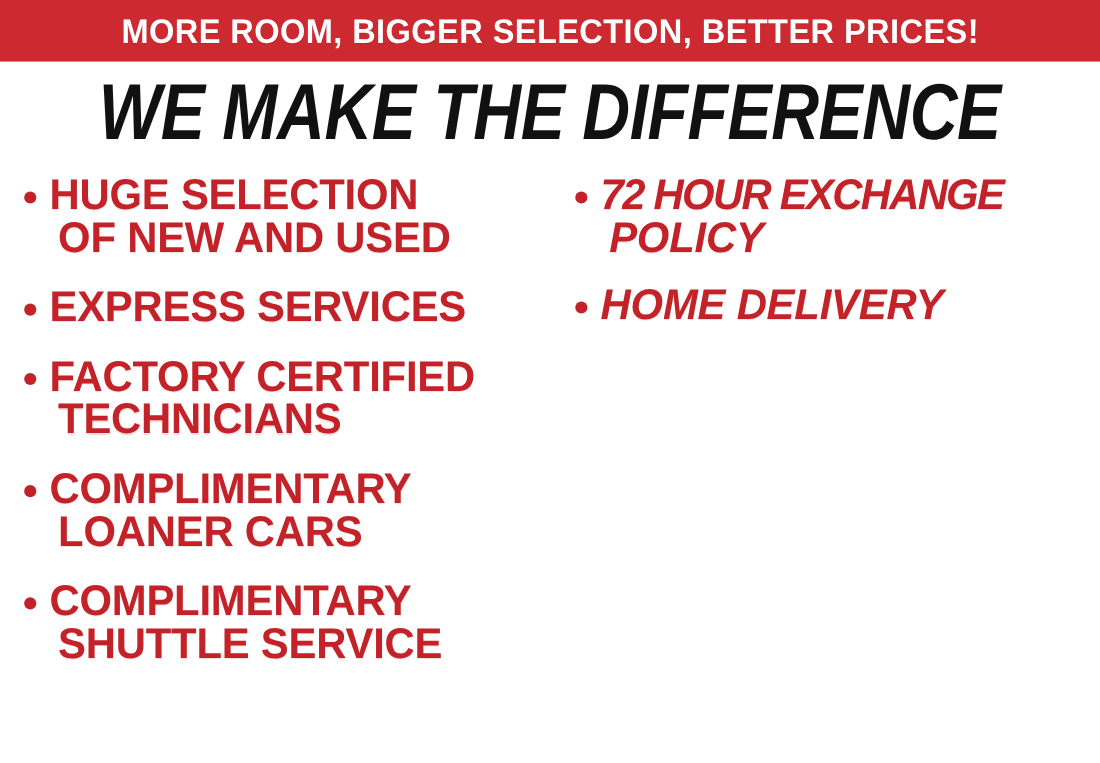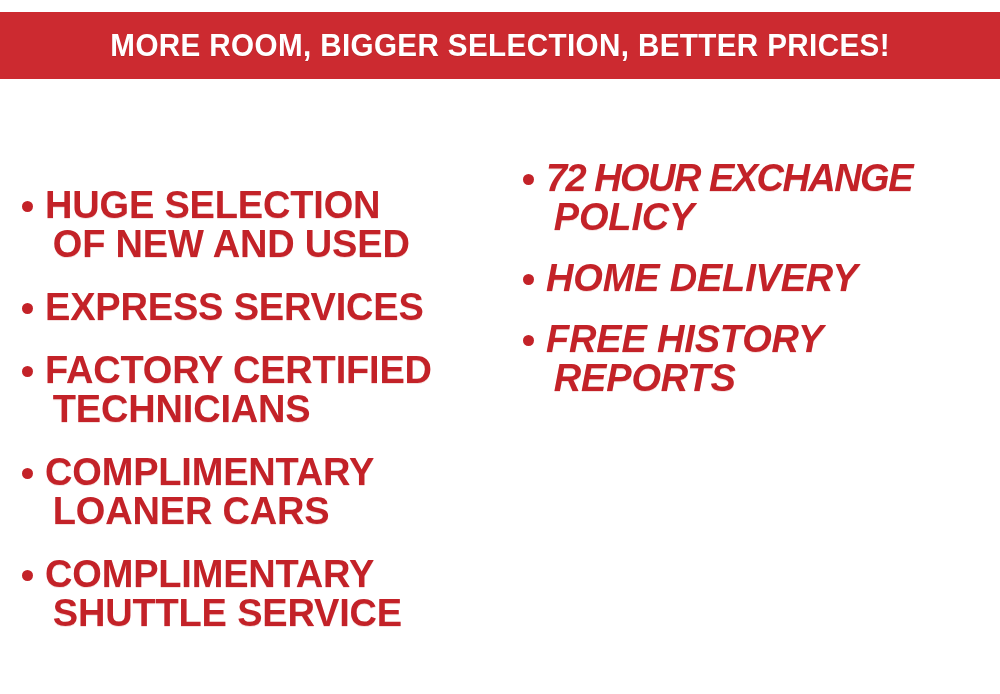--- a/index.html
+++ b/index.html
@@ -22,26 +22,25 @@
     background: #ffffff;
     overflow: hidden;
   }
 
   
   #top-banner {
     position: absolute;
     left: 0;
     top: 0;
     width: 1000px;
-    height: 67px;
+    height: 56px;
     background: #cc2a30;
     display: flex;
     align-items: center;
     justify-content: center;
-    margin-top: 12px;
   }
   #top-banner-text {
     color: #ffffff;
     font-family: "Liberation Sans", sans-serif;
     font-weight: bold;
     font-size: 31px;
     letter-spacing: 0.4px;
     line-height: 1;
     white-space: nowrap;
     transform: scaleX(0.955);
@@ -77,21 +76,21 @@
     left: 0;
     top: 158px;
     width: 1000px;
     height: 536px;
   }
 
   .column {
     position: absolute;
     top: 0;
   }
-  #col-left  { left: 22px;  width: 470px; margin-top: 27px; }
+  #col-left  { left: 22px;  width: 470px; }
   #col-right { left: 523px; width: 477px; font-style: italic; }
 
   .bullet-item {
     display: flex;
     align-items: flex-start;
     color: #c32228;
   }
 
   .bullet-dot {
     flex: 0 0 auto;
@@ -126,20 +125,23 @@
 </style>
 </head>
 <body>
 
 <div id="poster">
 
   <div id="top-banner">
     <span id="top-banner-text">MORE ROOM, BIGGER SELECTION, BETTER PRICES!</span>
   </div>
 
+  <div id="headline">
+    <span id="headline-text">WE MAKE THE DIFFERENCE</span>
+  </div>
 
   <div id="columns">
 
     <div class="column" id="col-left">
 
       <div class="bullet-item">
         <span class="bullet-dot"></span>
         <span class="bullet-text"><span>HUGE SELECTION</span><span class="l2">OF NEW AND USED</span></span>
       </div>
 
@@ -173,22 +175,18 @@
       </div>
 
       <div class="bullet-item">
         <span class="bullet-dot"></span>
         <span class="bullet-text"><span>HOME DELIVERY</span></span>
       </div>
 
 
 
 
-      <div class="bullet-item">
-        <span class="bullet-dot"></span>
-        <span class="bullet-text"><span>FREE HISTORY</span><span class="l2">REPORTS</span></span>
-      </div>
 
     </div>
 
   </div>
 
 </div>
 
 </body></html>

